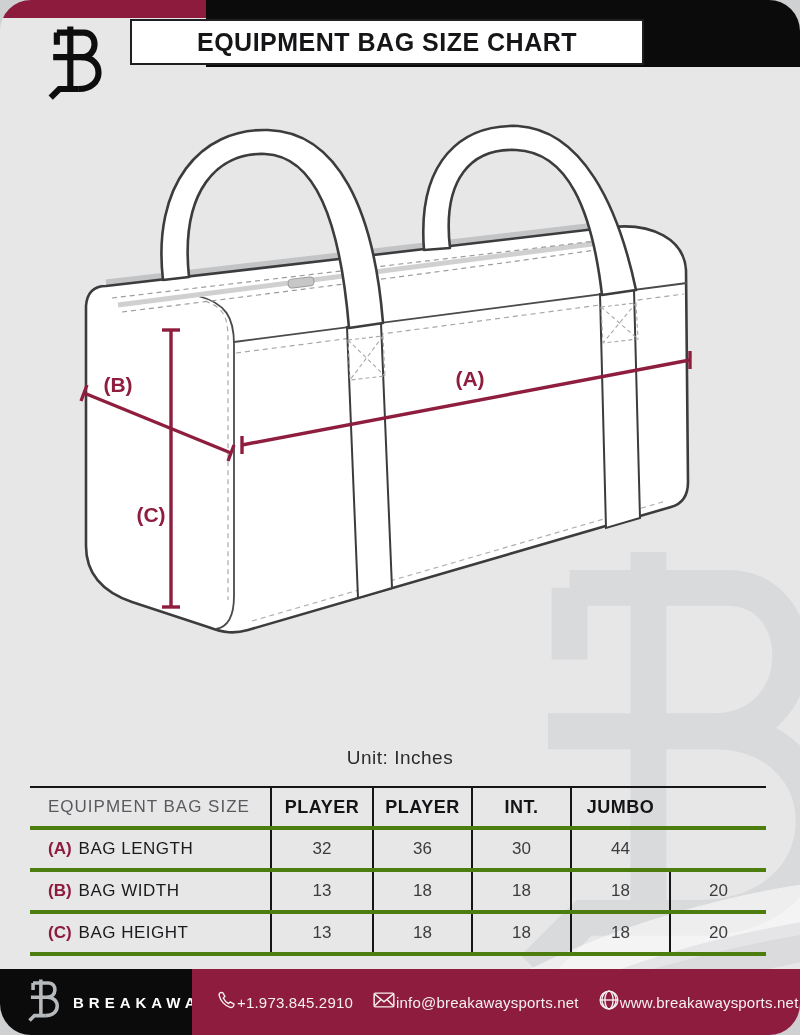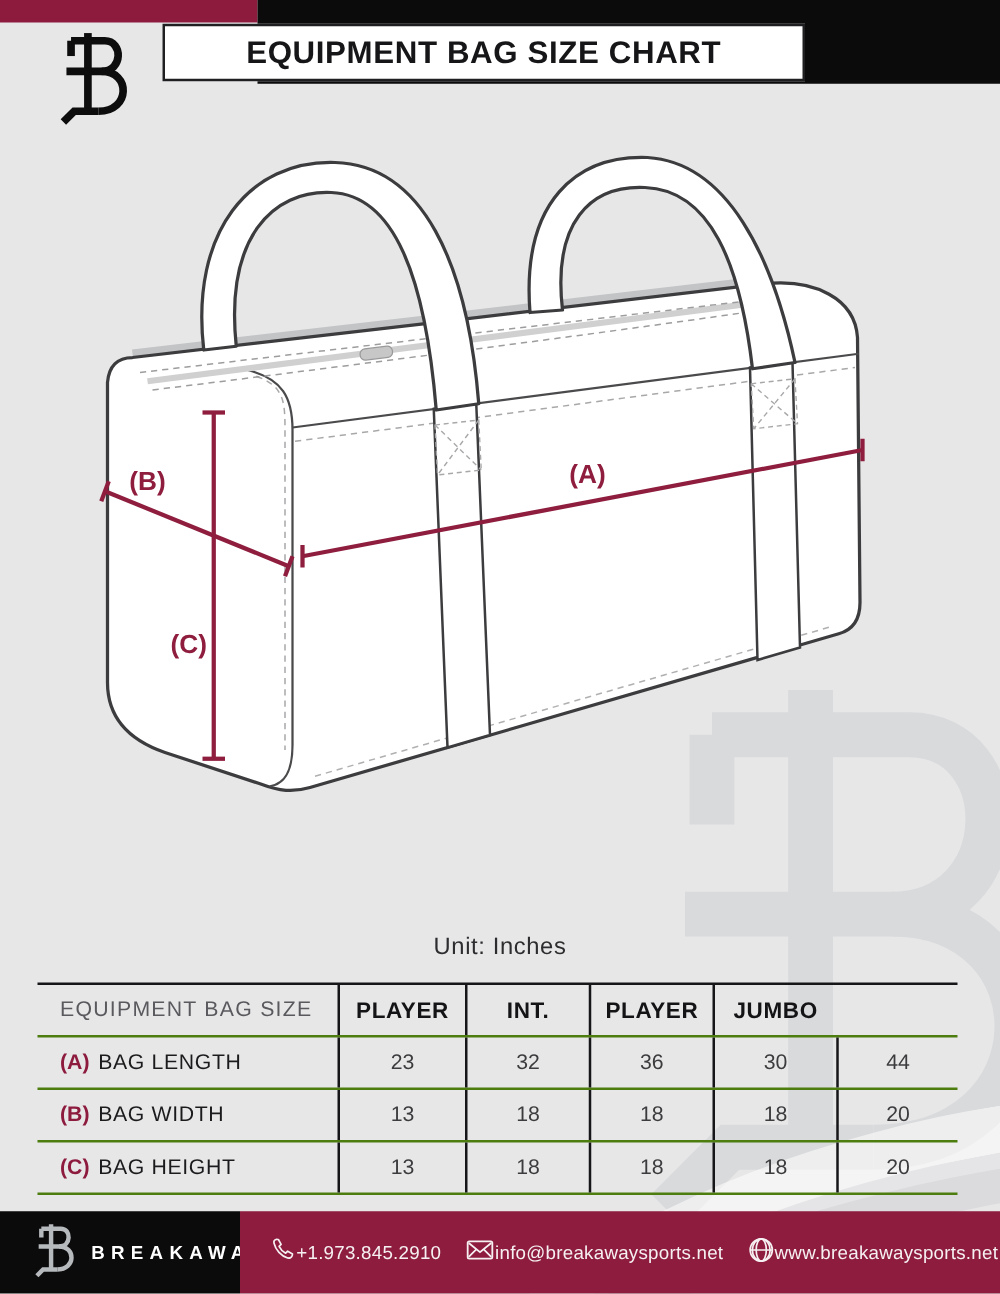--- a/index.html
+++ b/index.html
@@ -1,19 +1,20 @@
 <!DOCTYPE html>
 <html><head>
 <meta charset="utf-8">
 <style>
   html,body { margin:0; padding:0; background:#cfd0d1; }
   .page {
     position:relative; width:800px; height:1035px; margin:0 auto;
     background:#e7e7e8; overflow:hidden;
     font-family:"Liberation Sans", sans-serif;
+    border-radius:31px;
   }
   
   .watermark { position:absolute; left:505px; top:535px; z-index:0; opacity:1; }
   .swoosh-a {
     position:absolute; left:300px; top:880px; width:1100px; height:520px;
     border-radius:50%; border-top:50px solid rgba(255,255,255,0.55);
     transform:rotate(-9deg); z-index:0;
   }
   .swoosh-b {
     position:absolute; left:240px; top:920px; width:1200px; height:600px;
@@ -49,21 +50,21 @@
   .banner span { color:#ffffff; font-weight:bold; font-size:26px; letter-spacing:1.5px; transform:scaleX(0.95); }
   .unit-line { position:absolute; left:0; top:747px; width:800px; text-align:center; z-index:2; }
   .unit-line span { font-size:19px; color:#2d2d2f; letter-spacing:0.5px; }
   
   .table {
     position:absolute; left:30px; top:786px; width:736px; z-index:2;
     border-top:2px solid #161618;
   }
   .t-row {
     display:grid; grid-template-columns:240px 102px 99px 99px 99px 97px;
-    height:42px; border-bottom:2px solid #4d7c0f; box-sizing:border-box;
+    height:42px; border-bottom:4px solid #4d7c0f; box-sizing:border-box;
   }
   .cell { display:flex; align-items:center; justify-content:center; box-sizing:border-box; }
   .cell.first { justify-content:flex-start; padding-left:18px; }
   .cell.vline { border-left:2px solid #161618; }
   .head-size { color:#5a5a5e; font-size:17px; letter-spacing:1px; }
   .head-col  { color:#141416; font-size:18px; font-weight:bold; letter-spacing:0.5px; }
   .row-key   { color:#8d1b3e; font-weight:bold; font-size:17px; margin-right:7px; }
   .row-lbl   { color:#1b1b1d; font-size:17px; letter-spacing:0.5px; }
   .val       { color:#3c3c3e; font-size:17px; }
   
@@ -170,30 +171,29 @@
   </svg>
 
   <div class="unit-line">
     <span>Unit: Inches</span>
   </div>
 
   <div class="table">
     <div class="t-row">
       <div class="cell first head-size">EQUIPMENT BAG SIZE</div>
       <div class="cell vline head-col">PLAYER</div>
+      <div class="cell vline head-col">PLAYER</div>
       <div class="cell vline head-col">INT.</div>
-      <div class="cell vline head-col">PLAYER</div>
       <div class="cell vline head-col">JUMBO</div>
     </div>
     <div class="t-row">
       <div class="cell first">
         <span class="row-key">(A)</span>
         <span class="row-lbl">BAG LENGTH</span>
       </div>
-      <div class="cell vline val">23</div>
       <div class="cell vline val">32</div>
       <div class="cell vline val">36</div>
       <div class="cell vline val">30</div>
       <div class="cell vline val">44</div>
     </div>
     <div class="t-row">
       <div class="cell first">
         <span class="row-key">(B)</span>
         <span class="row-lbl">BAG WIDTH</span>
       </div>

